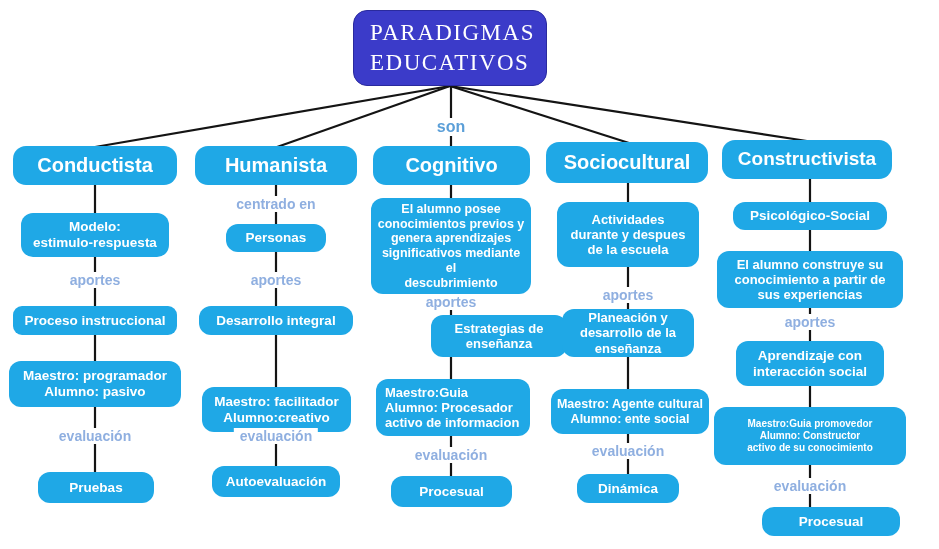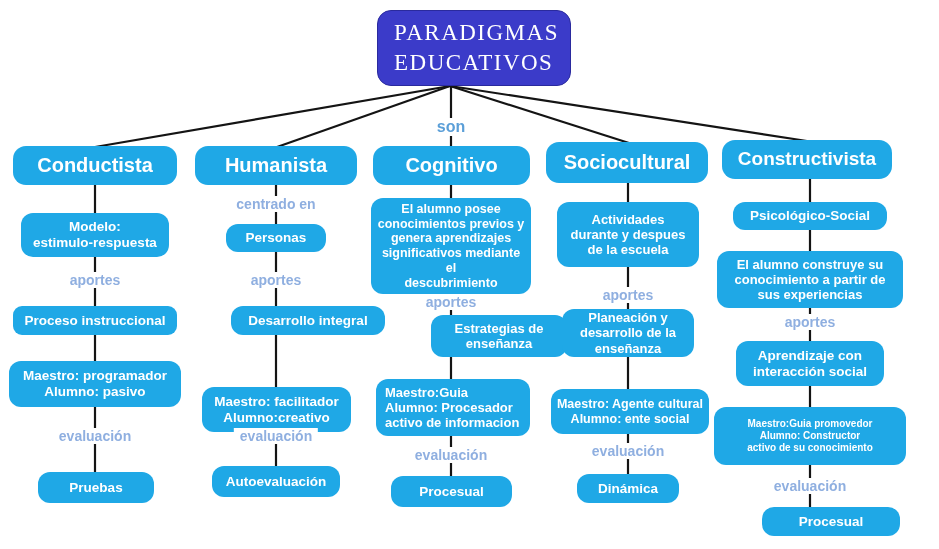--- a/index.html
+++ b/index.html
@@ -11,21 +11,21 @@
     overflow:hidden;
   }
   #edges{position:absolute;left:0;top:0;width:939px;height:549px;}
   #edges line{stroke:#141414;stroke-width:2.2;}
   .root{
     position:absolute;left:353px;top:10px;width:194px;height:76px;
     background:#3b3bc9;border:1px solid #2a2a9e;border-radius:14px;
     color:#ffffff;font-family:"Liberation Serif",serif;
     font-size:23px;letter-spacing:1.5px;line-height:1.3;
     display:flex;align-items:center;box-sizing:border-box;
-    padding-left:16px;white-space:pre-line;font-weight:500;margin-left:24px;
+    padding-left:16px;white-space:pre-line;font-weight:500;
   }
   .cnode{
     position:absolute;background:#1fa8e6;color:#ffffff;
     font-weight:bold;text-align:center;border-radius:12px;
     display:flex;align-items:center;justify-content:center;
     white-space:pre-line;line-height:1.18;box-sizing:border-box;
     padding:2px 4px;
   }
   .hdr{font-size:20px;border-radius:13px;}
   .ta-left{text-align:left;justify-content:flex-start;padding-left:9px;}
@@ -71,21 +71,21 @@
   <div class="cnode" style="left:13px;top:306px;width:164px;height:29px;font-size:13.5px;border-radius:9px;">Proceso instruccional</div>
   <div class="cnode" style="left:9px;top:361px;width:172px;height:46px;font-size:13.5px;">Maestro: programador
 Alumno: pasivo</div>
   <div class="link-label" style="left:95px;top:428px;">evaluación</div>
   <div class="cnode" style="left:38px;top:472px;width:116px;height:31px;font-size:13.5px;">Pruebas</div>
 
   <div class="cnode hdr" style="left:195px;top:146px;width:162px;height:39px;">Humanista</div>
   <div class="link-label" style="left:276px;top:196px;">centrado en</div>
   <div class="cnode" style="left:226px;top:224px;width:100px;height:28px;font-size:13.5px;">Personas</div>
   <div class="link-label" style="left:276px;top:272px;">aportes</div>
-  <div class="cnode" style="left:199px;top:306px;width:154px;height:29px;font-size:13.5px;margin-left:32px;">Desarrollo integral</div>
+  <div class="cnode" style="left:199px;top:306px;width:154px;height:29px;font-size:13.5px;">Desarrollo integral</div>
   <div class="cnode" style="left:202px;top:363px;width:149px;height:45px;font-size:13.5px;margin-top:24px;">Maestro: facilitador
 Alumno:creativo</div>
   <div class="link-label" style="left:276px;top:428px;">evaluación</div>
   <div class="cnode" style="left:212px;top:466px;width:128px;height:31px;font-size:13.5px;">Autoevaluación</div>
 
   <div class="cnode hdr" style="left:373px;top:146px;width:157px;height:39px;">Cognitivo</div>
   <div class="cnode" style="left:371px;top:198px;width:160px;height:96px;font-size:12.5px;">El alumno posee
 conocimientos previos y
 genera aprendizajes
 significativos mediante el

